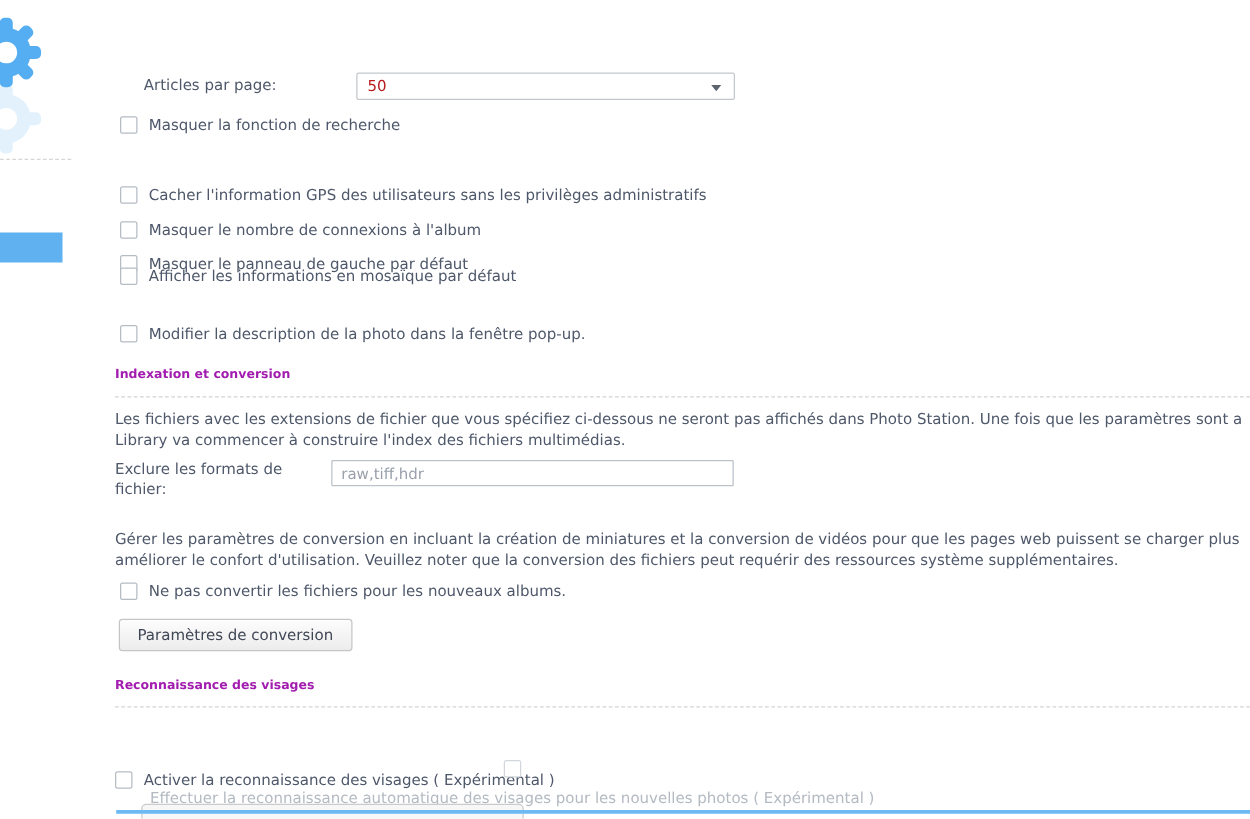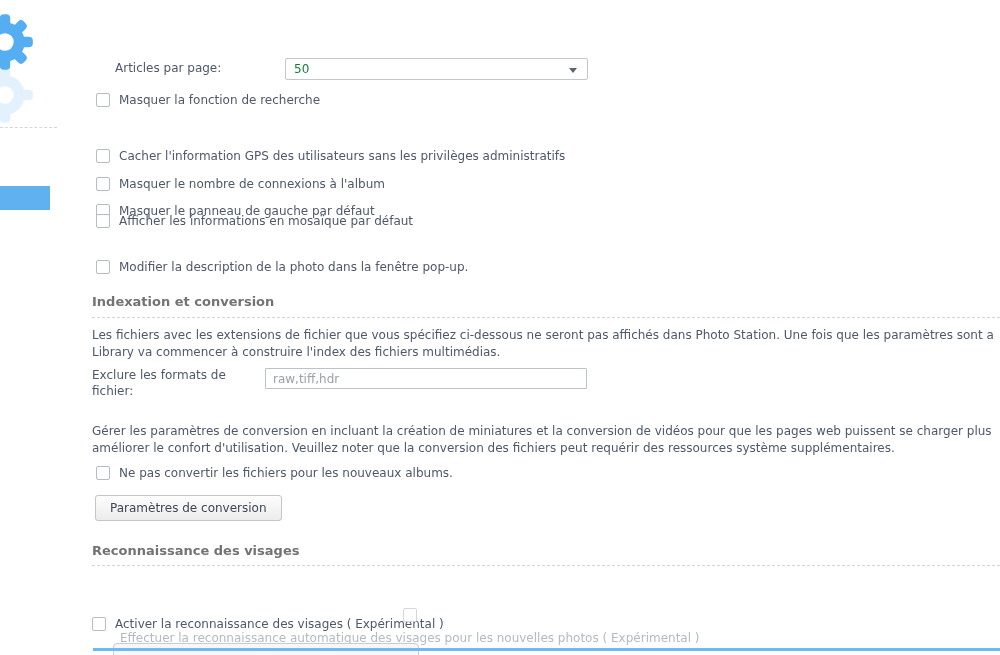--- a/index.html
+++ b/index.html
@@ -16,29 +16,29 @@
     transform:scaleY(-1); opacity:0.16; filter:blur(0.6px); }
   .rail-dashed { position:absolute; left:0; top:127px; width:57px; border-top:1px dashed #d6d6d6; }
   .rail-selected { position:absolute; left:0; top:186px; width:50px; height:24px; background:#5fb1f0; }
 
   
   .abs { position:absolute; }
   .cbrow { position:absolute; display:flex; align-items:center; gap:9px; white-space:nowrap; }
   .cb { width:14px; height:14px; background:#fff; border:1px solid #b5bcc4; border-radius:2px; flex:0 0 auto; }
   .cb.disabled { border-color:#d3d7dc; }
   .cbrow.disabled { color:#b3bac2;flex-direction:column; }
-  .section-title { position:absolute; font-size:13px; font-weight:bold; color:#737373; white-space:nowrap; }
+  .section-title { position:absolute; font-size:10px; font-weight:bold; color:#a21caf; white-space:nowrap; }
   .dashed-sep { position:absolute; border-top:1px dashed #d3d3d3; }
   .para { position:absolute; line-height:17px; color:#4e586a; }
   .para div { white-space:pre; }
   .field-label { position:absolute; line-height:16px; color:#4e586a; }
 
   .dropdown { position:absolute; left:285px; top:58px; width:303px; height:22px;
     background:#fff; border:1px solid #c3c7cc; border-radius:2px;
-    display:flex; align-items:center; padding:0 8px; color:#15803d; }
+    display:flex; align-items:center; padding:0 8px; color:#b91c1c; }
   .dd-arrow { position:absolute; right:10px; top:9px; width:0; height:0;
     border-left:4px solid transparent; border-right:4px solid transparent;
     border-top:5px solid #5c6470; }
 
   .text-input { position:absolute; left:265px; top:368px; width:322px; height:21px;
     border:1px solid #bcc2ca; border-radius:1px; background:#fff;
     font-family:"DejaVu Sans","Liberation Sans",sans-serif; font-size:12px;
     padding:0 7px; color:#4e586a; }
   .text-input::placeholder { color:#9aa1ab; opacity:1; }
 

